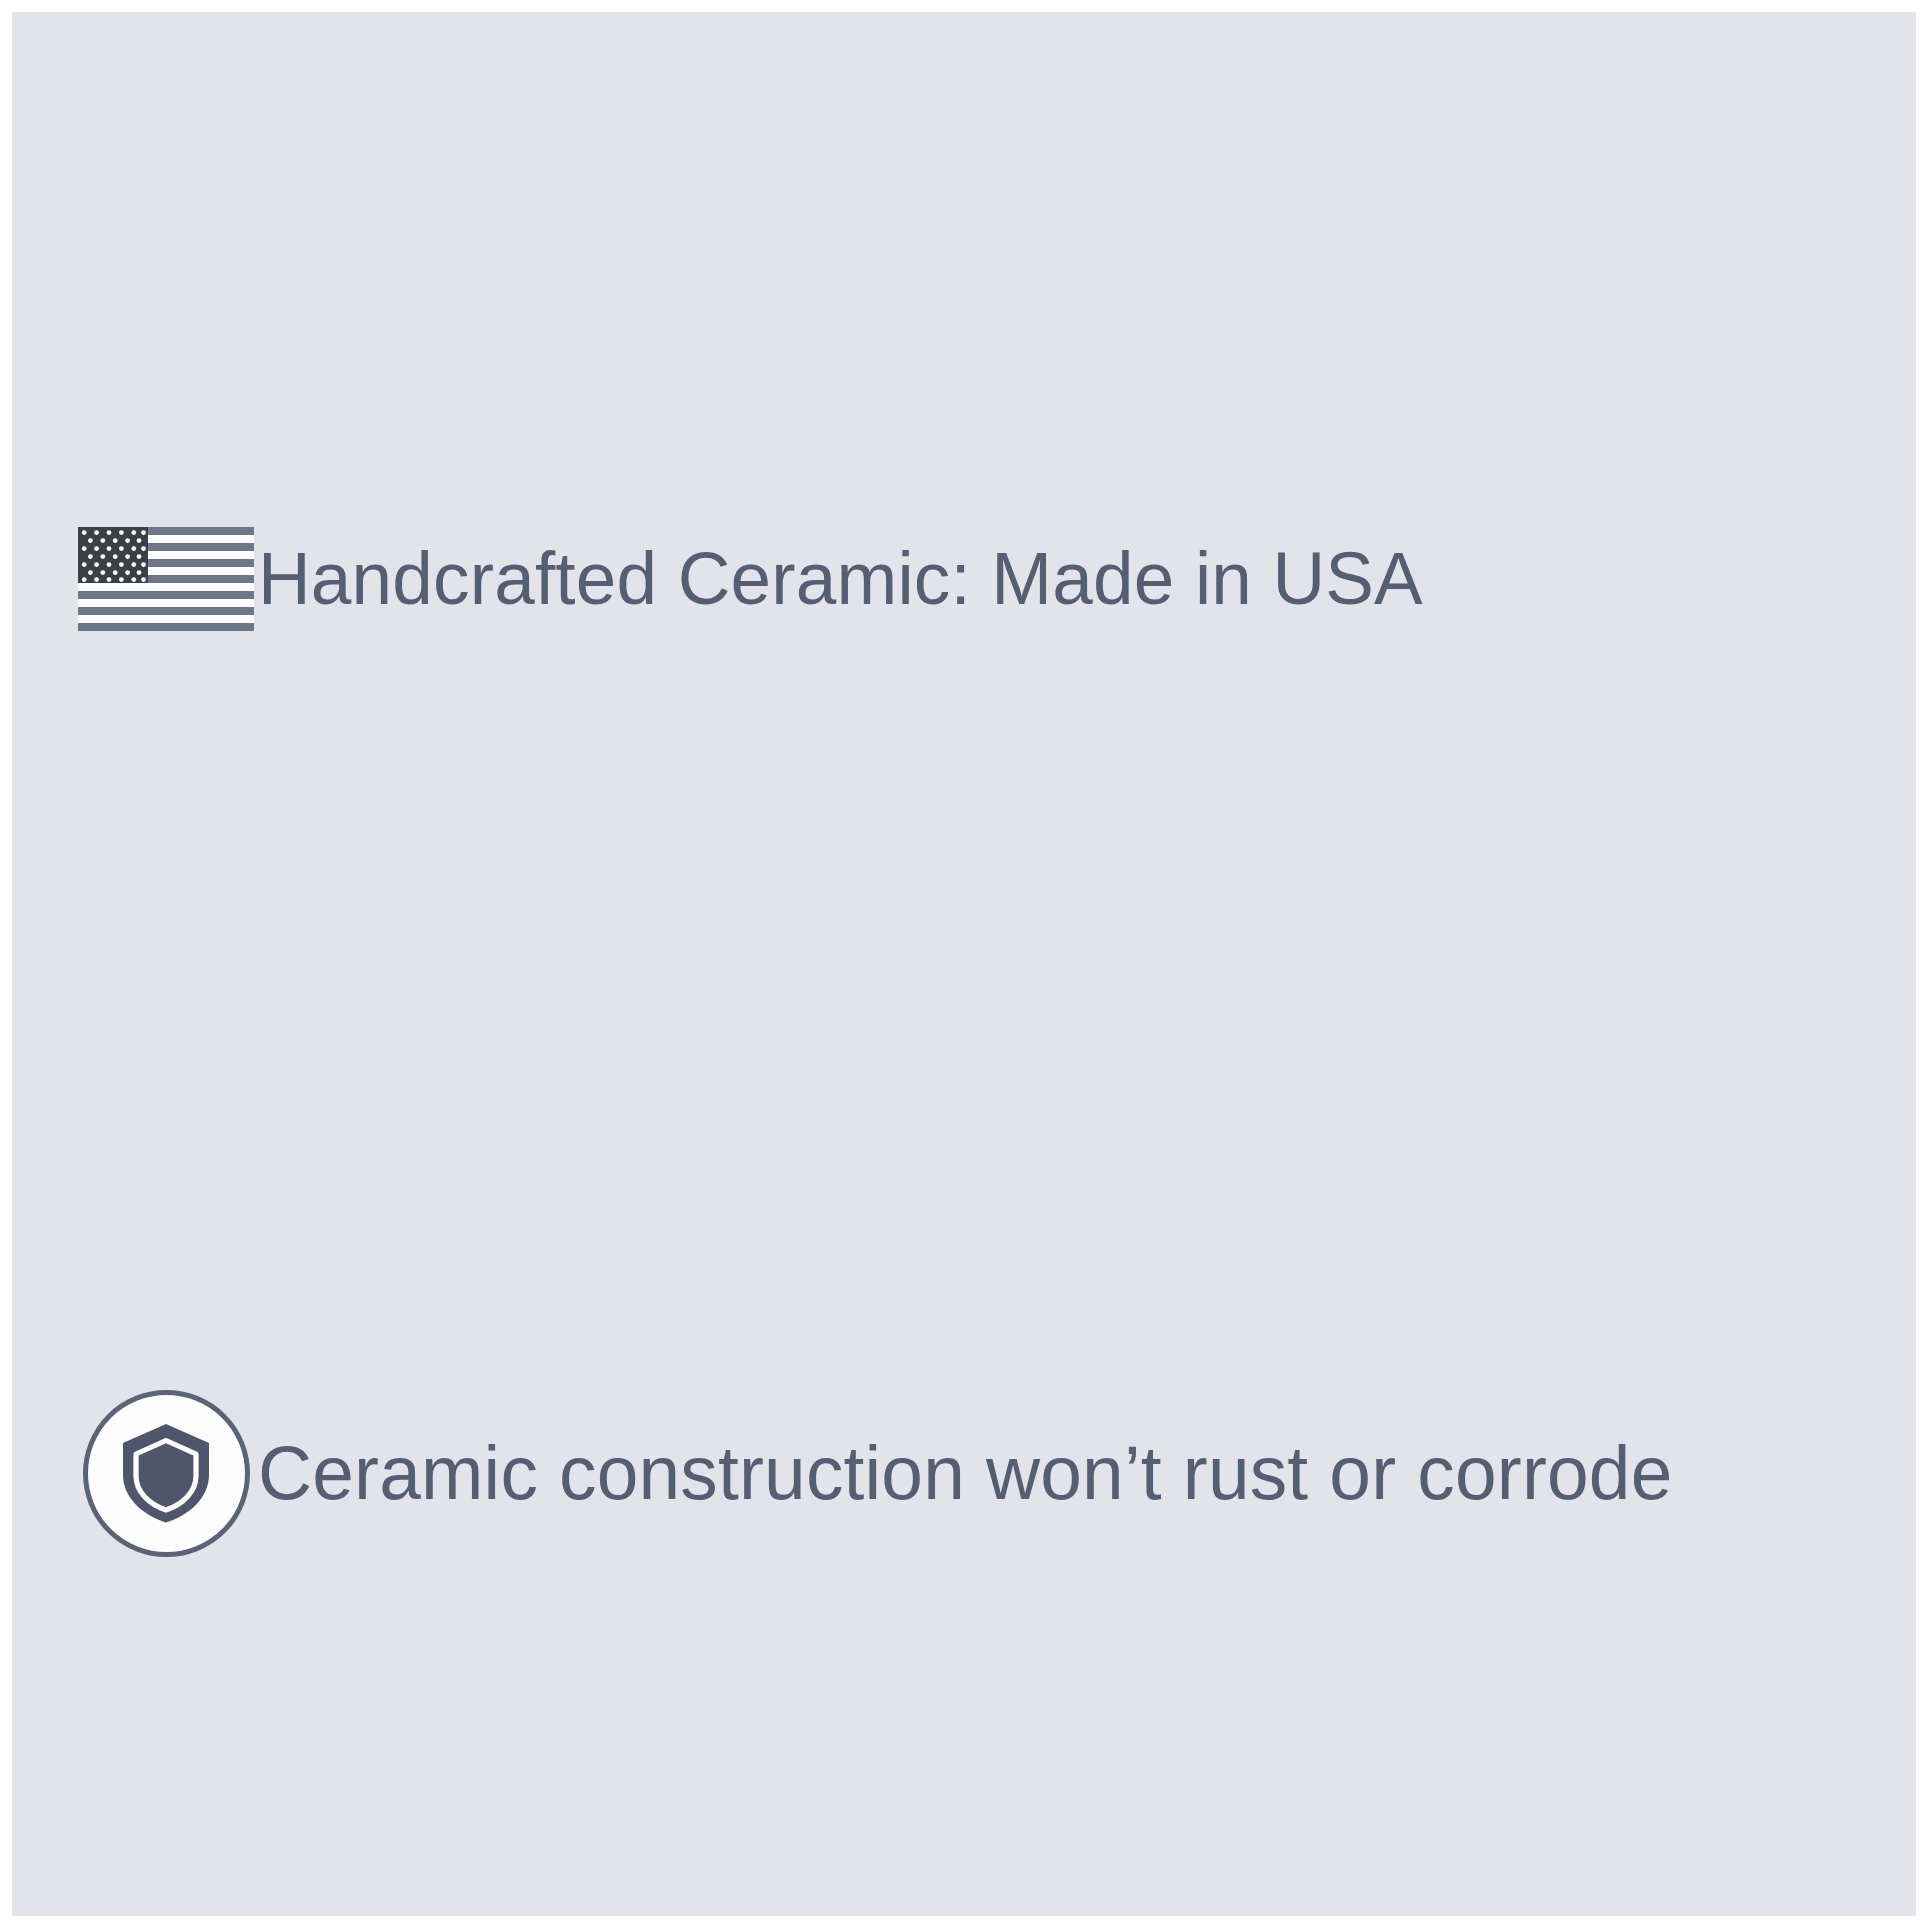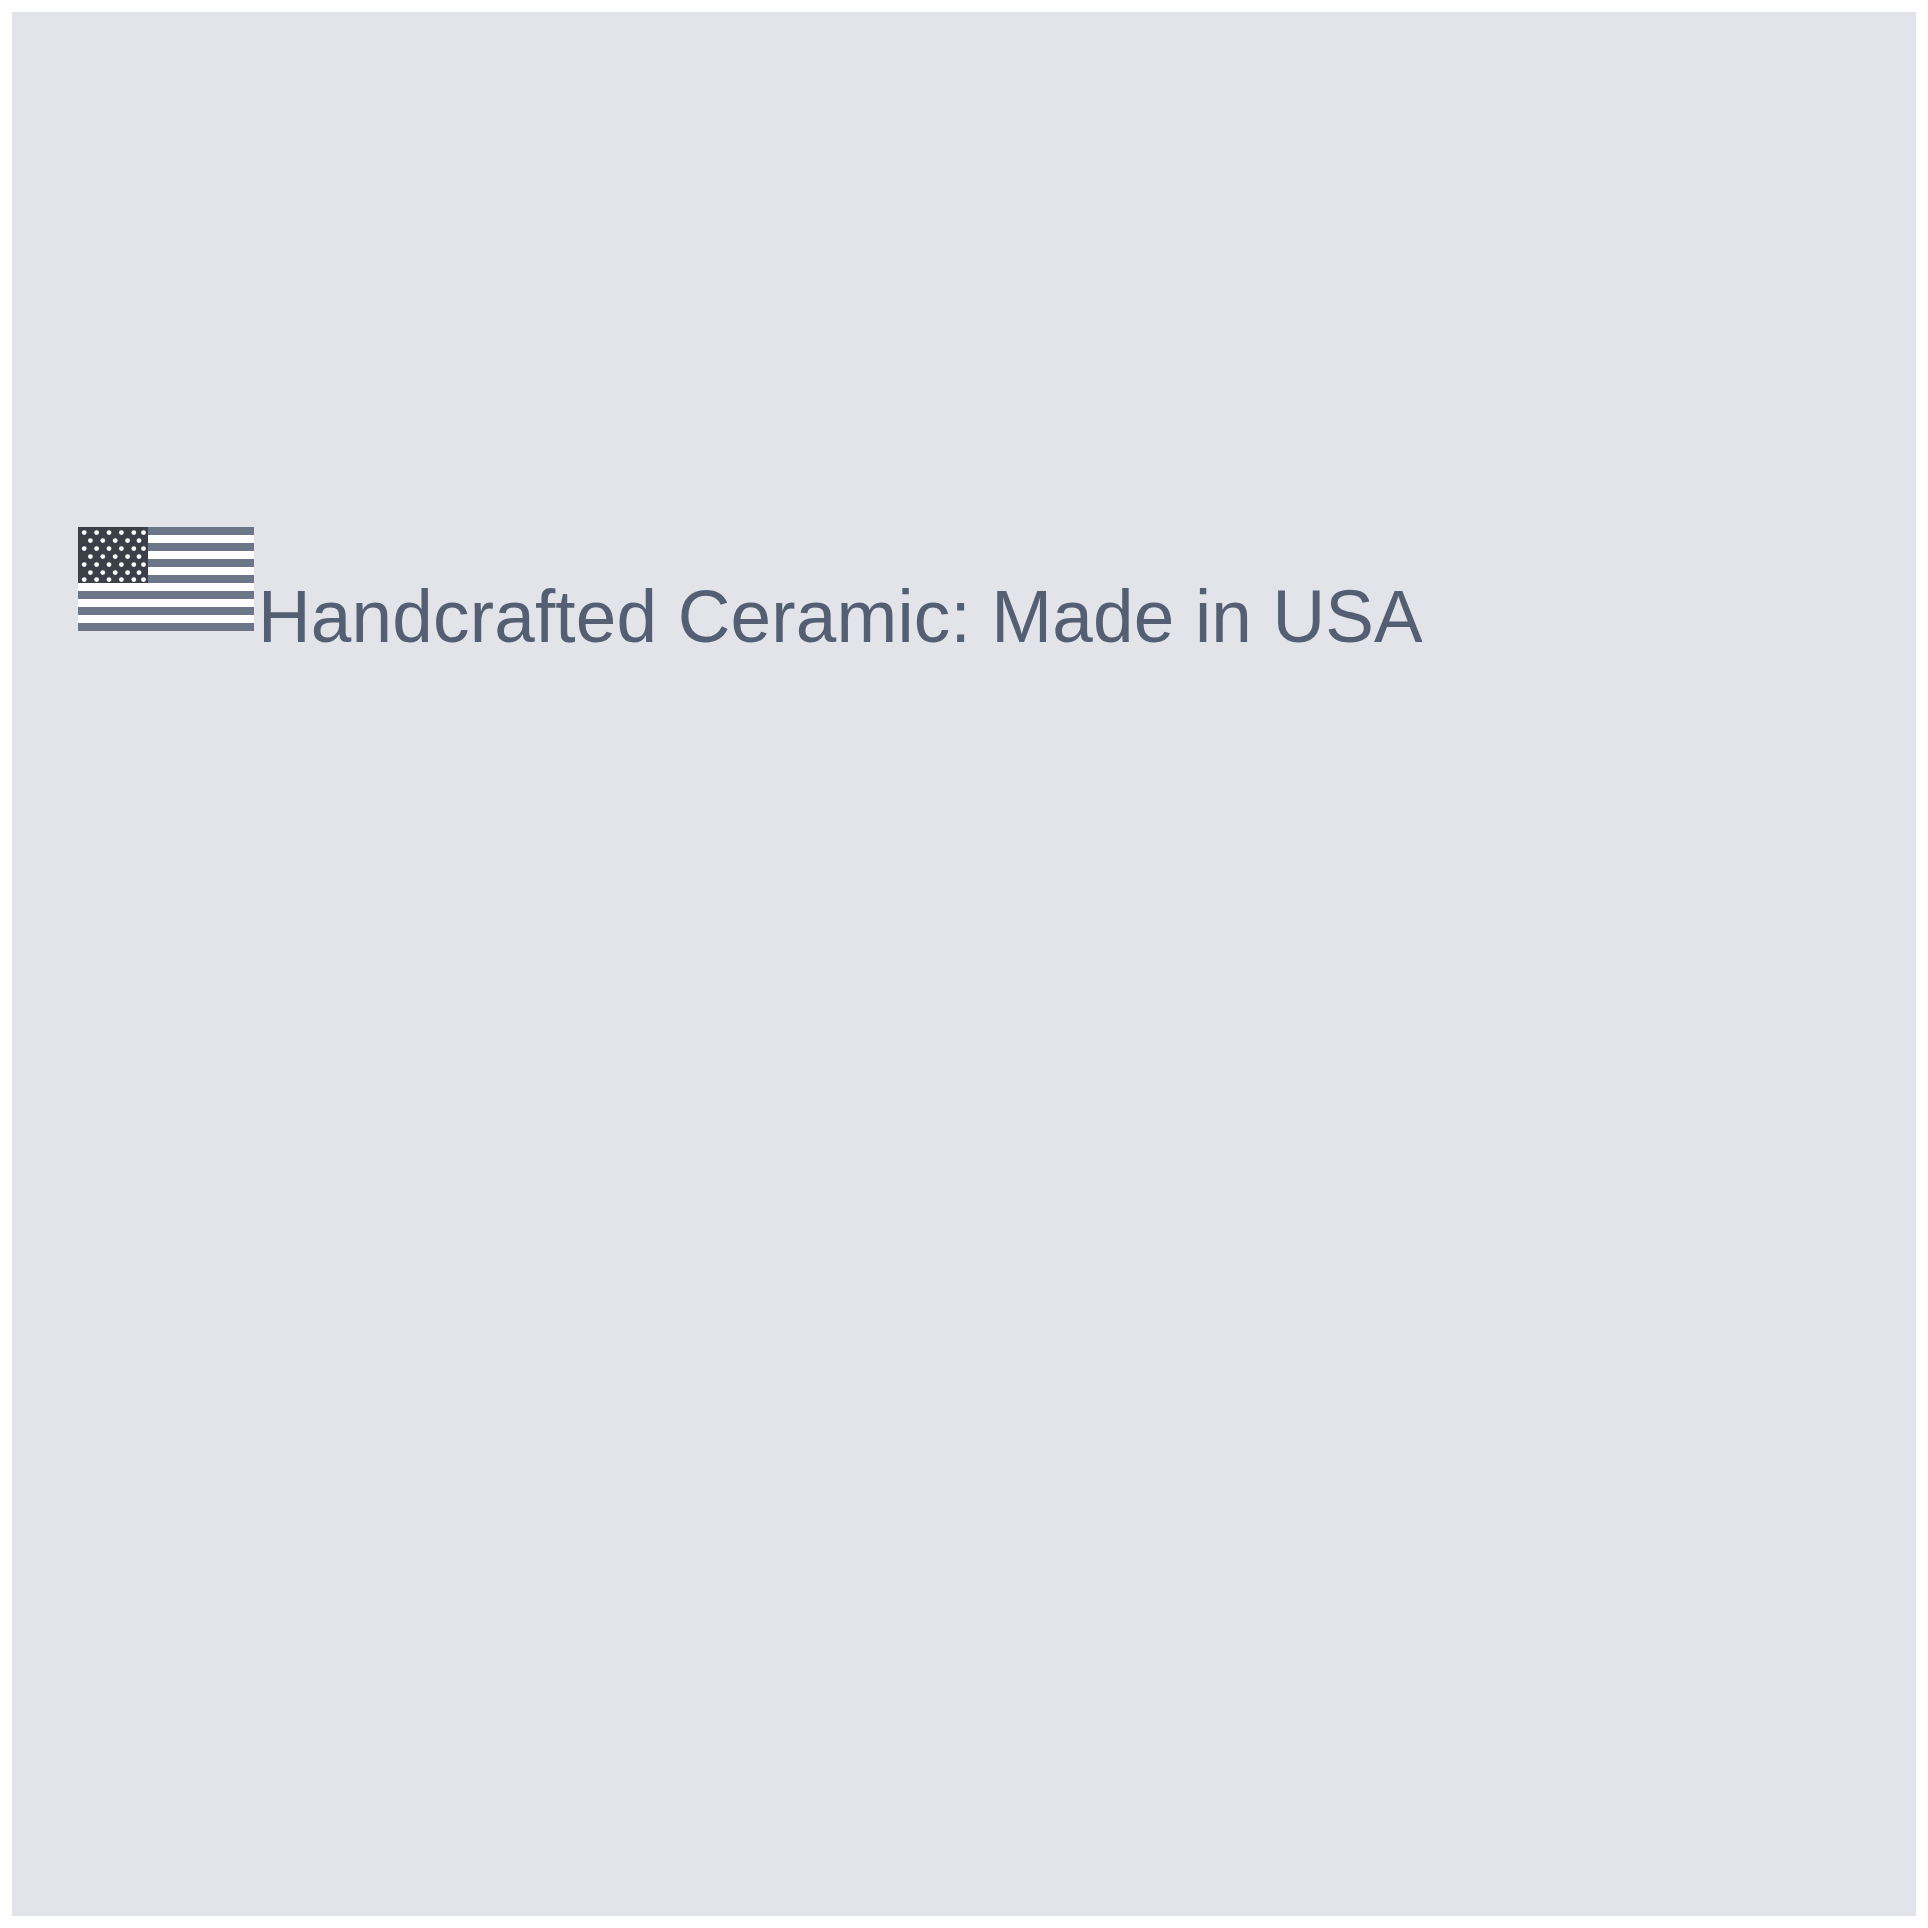--- a/index.html
+++ b/index.html
@@ -27,21 +27,21 @@
     position: absolute;
     left: 0;
     top: 0;
     width: 1904px;
     height: 1904px;
   }
   .feature-row {
     position: absolute;
     left: 0;
     display: flex;
-    align-items: flex-end;
+    align-items: center;
     width: 1904px;
   }
   .row-1 { top: 492px; height: 150px; }
   .row-2 { top: 740px; height: 178px; }
   .row-3 { top: 1058px; height: 178px; }
   .row-4 { top: 1372px; height: 178px; }
 
   .icon-slot {
     position: relative;
     width: 246px;
@@ -169,16 +169,29 @@
                 </g>
               </g>
             </svg>
           </span>
         </div>
         <div class="feature-label">Handcrafted Ceramic: Made in USA</div>
       </div>
 
 
 
+      <div class="feature-row row-4">
+        <div class="icon-slot">
+          <span class="icon-circle">
+            <span>
+              <svg viewBox="0 0 100 104" width="100" height="104" aria-hidden="true">
+                <path d="M50.0 3.0 L93.0 22.0 L93.0 54.0 C93.0 76.0 74.0 94.0 50.0 101.5 C26.0 94.0 7.0 76.0 7.0 54.0 L7.0 22.0 Z" fill="#4d566b"></path>
+                <path d="M50.0 19.5 L80.0 33.0 L80.0 55.0 C80.0 70.5 67.0 83.5 50.0 89.0 C33.0 83.5 20.0 70.5 20.0 55.0 L20.0 33.0 Z" fill="none" stroke="#fdfdfd" stroke-width="5.2" stroke-linejoin="round"></path>
+              </svg>
+            </span>
+          </span>
+        </div>
+        <div class="feature-label">Ceramic construction won’t rust or corrode</div>
+      </div>
 
     </div>
   </div>
 </div>
 
 </body></html>

